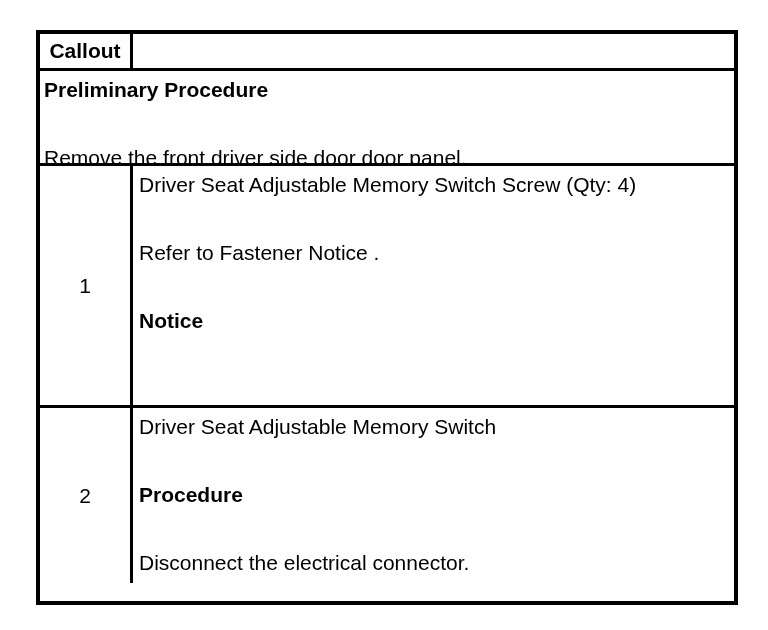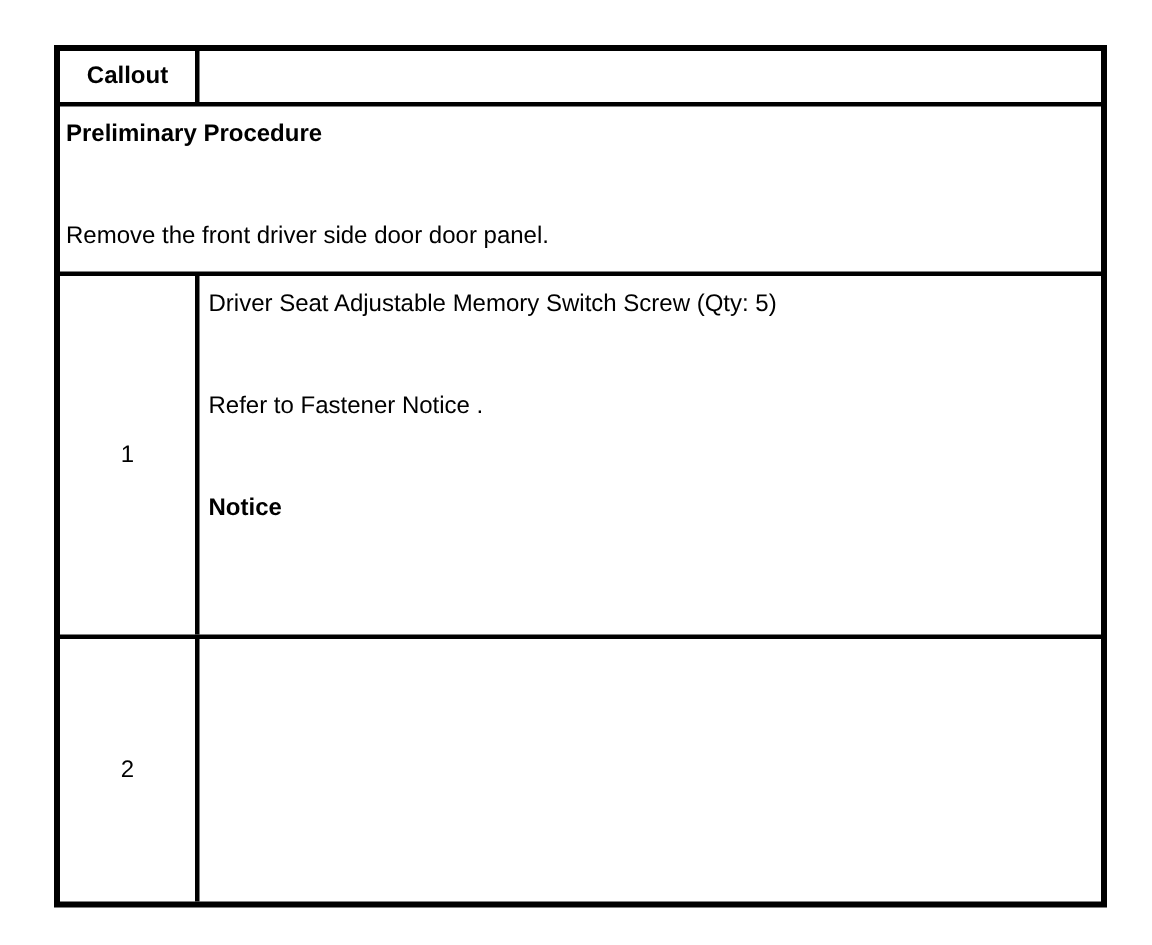--- a/index.html
+++ b/index.html
@@ -12,21 +12,21 @@
     overflow: hidden;
   }
   .doc-table {
     position: absolute;
     left: 36px;
     top: 30px;
     width: 702px;
     height: 575px;
     border: 4px solid #000000;
     background: #ffffff;
-    font-size: 16px;
+    font-size: 21px;
     line-height: 34px;
   }
   .row {
     display: flex;
     border-bottom: 3px solid #000000;
   }
   .row.last { border-bottom: none; }
 
   
   .header-row { height: 37px; }           
@@ -39,21 +39,21 @@
   .callout-col {
     width: 93px;                           
     flex: 0 0 93px;
     border-right: 3px solid #000000;
   }
   .component-col { flex: 1 1 auto; }
 
   
   .prelim-row {
     display: block;
-    height: 113px;                         
+    height: 95px;                         
     padding: 2px 4px 0 4px;
     overflow: hidden;
   }
 
   
   .body-row-1 { height: 242px; }           
   .body-row-2 { height: 175px; }
   .callout-cell {
     display: flex;
     align-items: center;
@@ -78,23 +78,28 @@
   </div>
 
   <div class="row prelim-row">
     <div class="line bold">Preliminary Procedure</div>
     <div class="line">Remove the front driver side door door panel.</div>
   </div>
 
   <div class="row body-row-1">
     <div class="callout-cell callout-col">1</div>
     <div class="content-cell component-col">
-      <div class="line">Driver Seat Adjustable Memory Switch Screw (Qty: 5)</div>
+      <div class="line">Driver Seat Adjustable Memory Switch Screw (Qty: 4)</div>
       <div class="line">Refer to Fastener Notice .</div>
       <div class="line bold">Notice</div>
     </div>
   </div>
 
   <div class="row body-row-2 last">
     <div class="callout-cell callout-col">2</div>
+    <div class="content-cell component-col">
+      <div class="line">Driver Seat Adjustable Memory Switch</div>
+      <div class="line bold">Procedure</div>
+      <div class="line">Disconnect the electrical connector.</div>
+    </div>
   </div>
 
 </div>
 
 </body></html>

